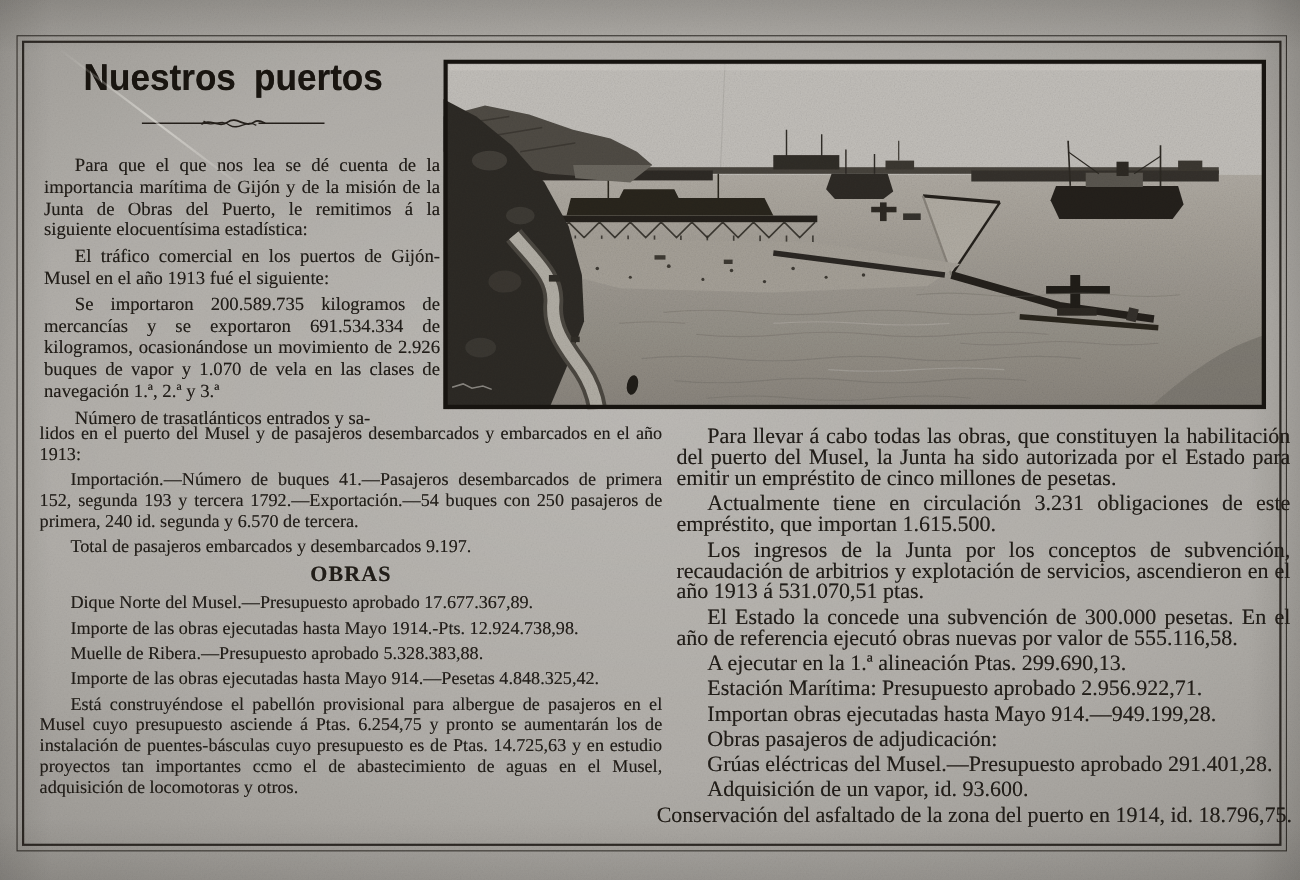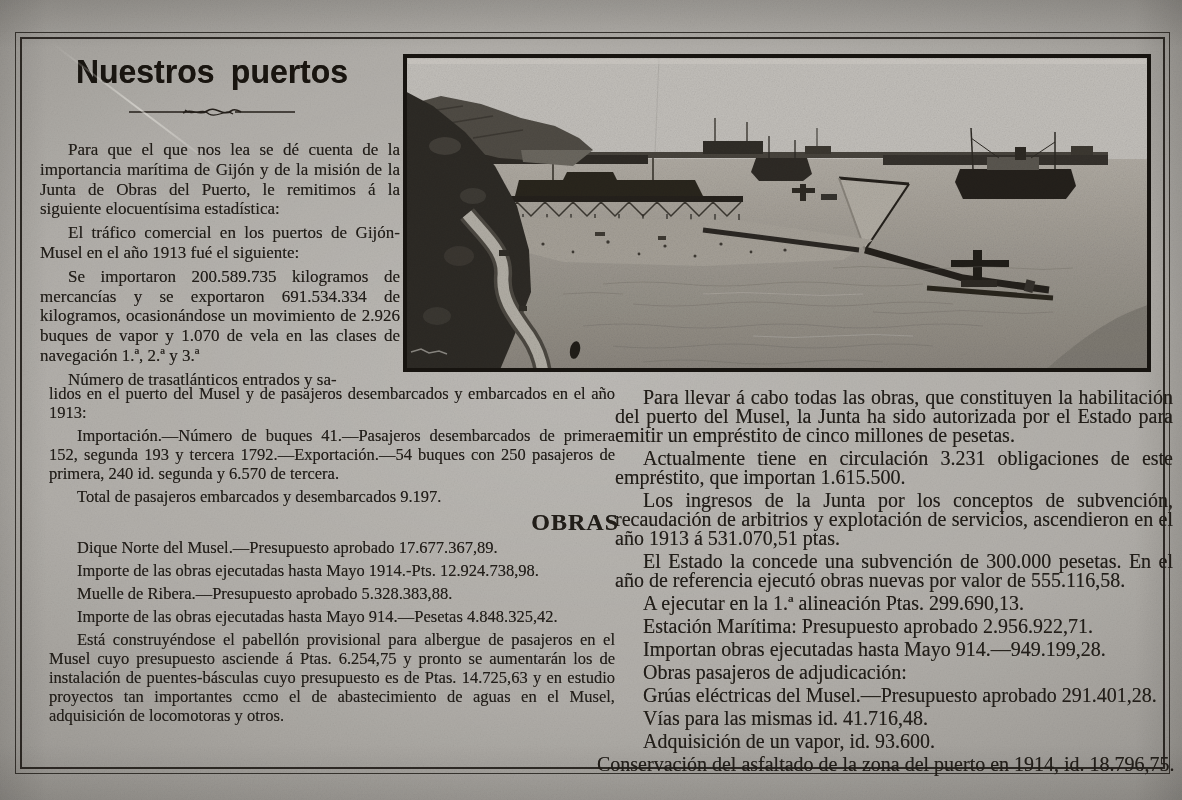--- a/index.html
+++ b/index.html
@@ -29,23 +29,23 @@
     white-space:nowrap;
   }
   .divider{display:block;margin:14px auto 0 auto;}
   .photo{
     position:absolute;left:381px;top:15px;width:748px;height:318px;margin:0;padding:0;
   }
   .photo svg{display:block;width:100%;height:100%;filter:blur(.35px) contrast(.97);}
   p{margin:4px;text-align:justify;text-indent:28px;text-shadow:0 0 .5px rgba(34,30,25,.55);}
   p.noindent{text-indent:0;}
   .col-narrow{position:absolute;left:14px;top:97px;width:368px;font-size:17px;line-height:19.8px;}
-  .col-left{position:absolute;left:23px;top:341px;width:574px;font-size:16.5px;line-height:19px;}
+  .col-left{position:absolute;left:10px;top:341px;width:574px;font-size:16.5px;line-height:19px;}
   .col-left h2{
-    margin:7px 0 6px 0;text-align:right;font-size:24px;font-weight:600;
+    margin:7px 0 6px 0;text-align:center;font-size:20px;font-weight:600;
     letter-spacing:1px;text-shadow:0 0 .5px rgba(34,30,25,.6);
   }
   .col-right{position:absolute;left:589px;top:345px;width:566px;font-size:20px;line-height:19px;}
   .col-right p.outdent{text-indent:0;margin-left:-14px;white-space:nowrap;}
   .grain{position:absolute;inset:0;pointer-events:none;mix-blend-mode:multiply;opacity:.14;}
   .scratch{
     position:absolute;left:52px;top:42px;width:225px;height:2px;
     background:linear-gradient(90deg,rgba(236,234,228,0),rgba(236,234,228,.55),rgba(236,234,228,0));
     transform:rotate(37deg);transform-origin:0 0;pointer-events:none;
   }
@@ -217,21 +217,20 @@
       <section class="col-right">
         <p>Para llevar á cabo todas las obras, que constituyen la habilitación del puerto del Musel, la Junta ha sido autorizada por el Estado para emitir un empréstito de cinco millones de pesetas.</p>
         <p>Actualmente tiene en circulación 3.231 obligaciones de este empréstito, que importan 1.615.500.</p>
         <p>Los ingresos de la Junta por los conceptos de subvención, recaudación de arbitrios y explotación de servicios, ascendieron en el año 1913 á 531.070,51 ptas.</p>
         <p>El Estado la concede una subvención de 300.000 pesetas. En el año de referencia ejecutó obras nuevas por valor de 555.116,58.</p>
         <p>A ejecutar en la 1.ª alineación Ptas. 299.690,13.</p>
         <p>Estación Marítima: Presupuesto aprobado 2.956.922,71.</p>
         <p>Importan obras ejecutadas hasta Mayo 914.—949.199,28.</p>
         <p>Obras pasajeros de adjudicación:</p>
         <p>Grúas eléctricas del Musel.—Presupuesto aprobado 291.401,28.</p>
-        <p>Vías para las mismas id. 41.716,48.</p>
         <p>Adquisición de un vapor, id. 93.600.</p>
         <p class="outdent">Conservación del asfaltado de la zona del puerto en 1914, id. 18.796,75.</p>
       </section>
 
     </div>
   </div>
 
   <svg class="grain" width="1182" height="800" viewBox="0 0 1182 800">
     <filter id="pageGrain" x="0" y="0" width="100%" height="100%">
       <feTurbulence type="fractalNoise" baseFrequency="0.7" numOctaves="2" stitchTiles="stitch"></feTurbulence>

